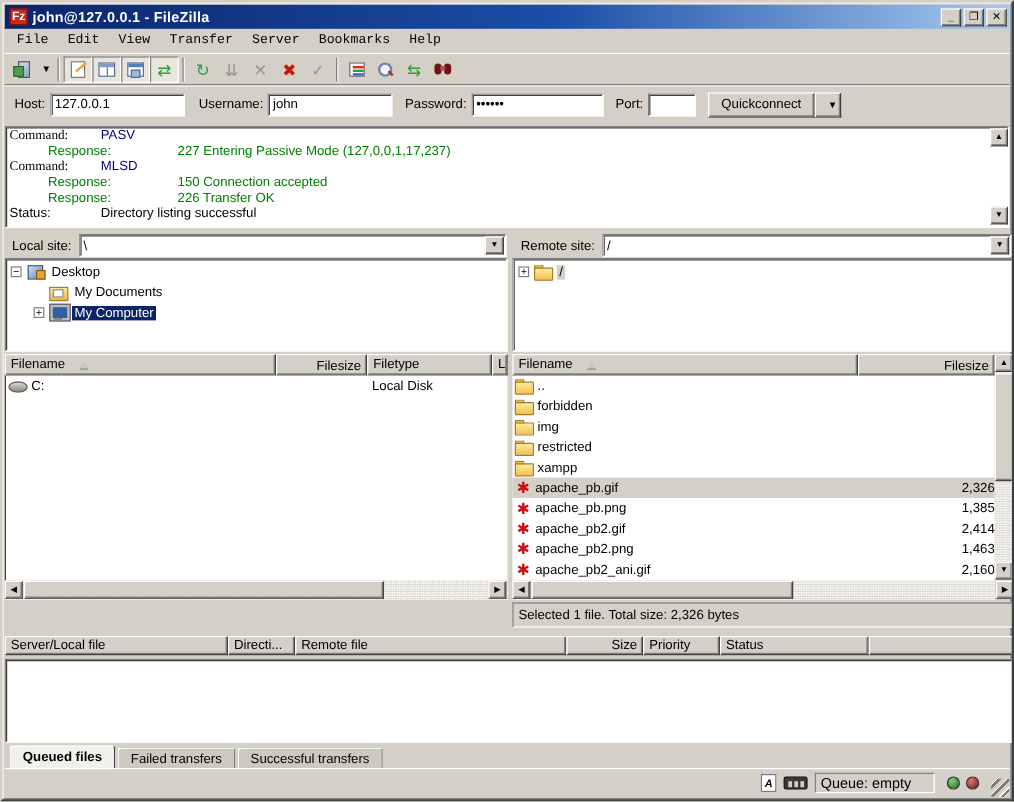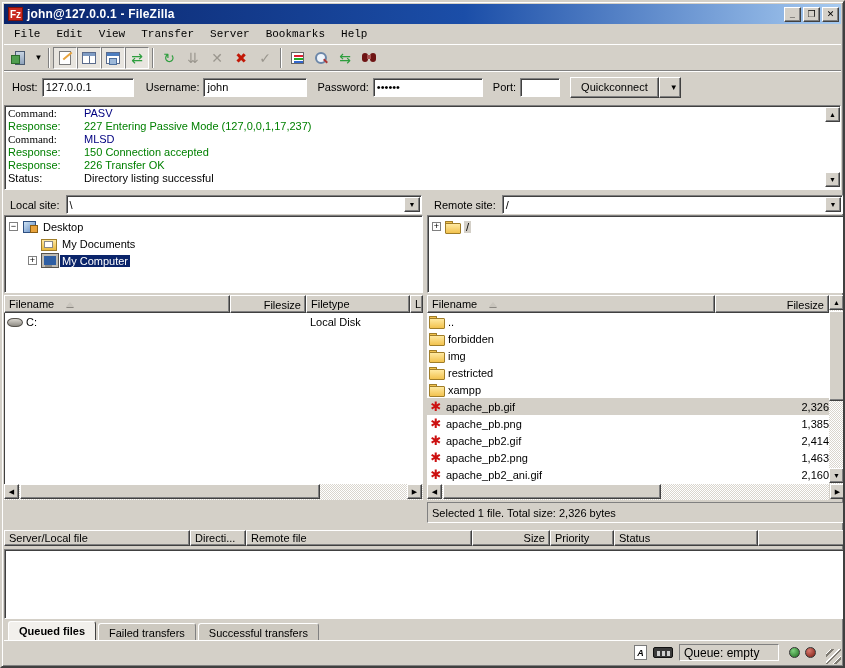--- a/index.html
+++ b/index.html
@@ -66,21 +66,21 @@
     border:1px solid; border-color:#fff #404040 #404040 #fff; box-shadow: inset -1px -1px 0 #808080; }
   .qc-dd { width:16px; height:21px; font-size:8px; }
 
   
   .log { left:2px; top:103px; right:2px; height:85px; background:#fff;
     border:1px solid; border-color:#808080 #fff #fff #808080; box-shadow: inset 1px 1px 0 #404040;
     padding:1px 0 0 3px; overflow:hidden; }
   .log-line { display:flex; height:13px; line-height:13px; }
   .log-line .lab { width:76px; flex:none; }
   .log-line.command .lab { color:#000;font-family:Liberation Serif, serif; } .log-line.command .val { color:#000080; }
-  .log-line.response .lab, .log-line.response .val { color:#008000; }
+  .log-line.response .lab, .log-line.response .val { color:#008000;margin-left:32px; }
   .log-line.status .lab, .log-line.status .val { color:#000; }
 
   
   .sb-btn { position:absolute; width:15px; height:15px; background:#D4D0C8; border:1px solid;
     border-color:#fff #404040 #404040 #fff; box-shadow: inset -1px -1px 0 #808080;
     font-size:7px; text-align:center; line-height:13px; color:#000; }
   .sb-track { position:absolute; background:#ECEAE4;
     background-image:repeating-conic-gradient(#fff 0 25%, #D9D5CD 0 50%); background-size:2px 2px; }
   .sb-thumb { position:absolute; background:#D4D0C8; border:1px solid; border-color:#fff #404040 #404040 #fff;
     box-shadow: inset -1px -1px 0 #808080; }
@@ -235,21 +235,21 @@
     <div class="tb">
         <span class="g green">⇆</span>
       </div>
     <div class="tb">
         <span class="mi binoc"></span>
       </div>
   </div>
 
   <div class="abs quickbar">
     <span class="qc-label">Host:</span>
-    <input class="qc-input" style="width: 92px;" value="127.0.0.1">
+    <input class="qc-input" style="width: 112px;" value="127.0.0.1">
     <span class="qc-label" style="margin-left:12px">Username:</span>
     <input class="qc-input" style="width: 104px;" value="john">
     <span class="qc-label" style="margin-left:10px">Password:</span>
     <input class="qc-input" style="width: 110px;" value="••••••">
     <span class="qc-label" style="margin-left:10px">Port:</span>
     <input class="qc-input" style="width: 40px;" value="">
     <button class="qc-btn" style="margin-left:10px">Quickconnect</button>
     <button class="qc-btn qc-dd"><span>▼</span></button>
   </div>
 
@@ -436,27 +436,27 @@
   <div class="q-hdr" style="left:2px; top:528px; width:841px">
     <div class="hdr-cell" style="width:186px">
         <span>Server/Local file</span>
       </div>
     <div class="hdr-cell" style="width:56px">
         <span>Directi...</span>
       </div>
     <div class="hdr-cell" style="width:226px">
         <span>Remote file</span>
       </div>
-    <div class="hdr-cell right" style="width:78px">
+    <div class="hdr-cell right" style="width:64px">
         <span>Size</span>
       </div>
     <div class="hdr-cell" style="width:64px">
         <span>Priority</span>
       </div>
-    <div class="hdr-cell" style="width:144px">
+    <div class="hdr-cell" style="width:124px">
         <span>Status</span>
       </div>
     <div class="hdr-cell" style="flex:1">
         <span></span>
       </div>
   </div>
 
   <div class="q-body" style="left:2px; top:547px; width:841px; height:70px"></div>
 
   <div class="tabs" style="left:6px; top:618px; height:21px">

